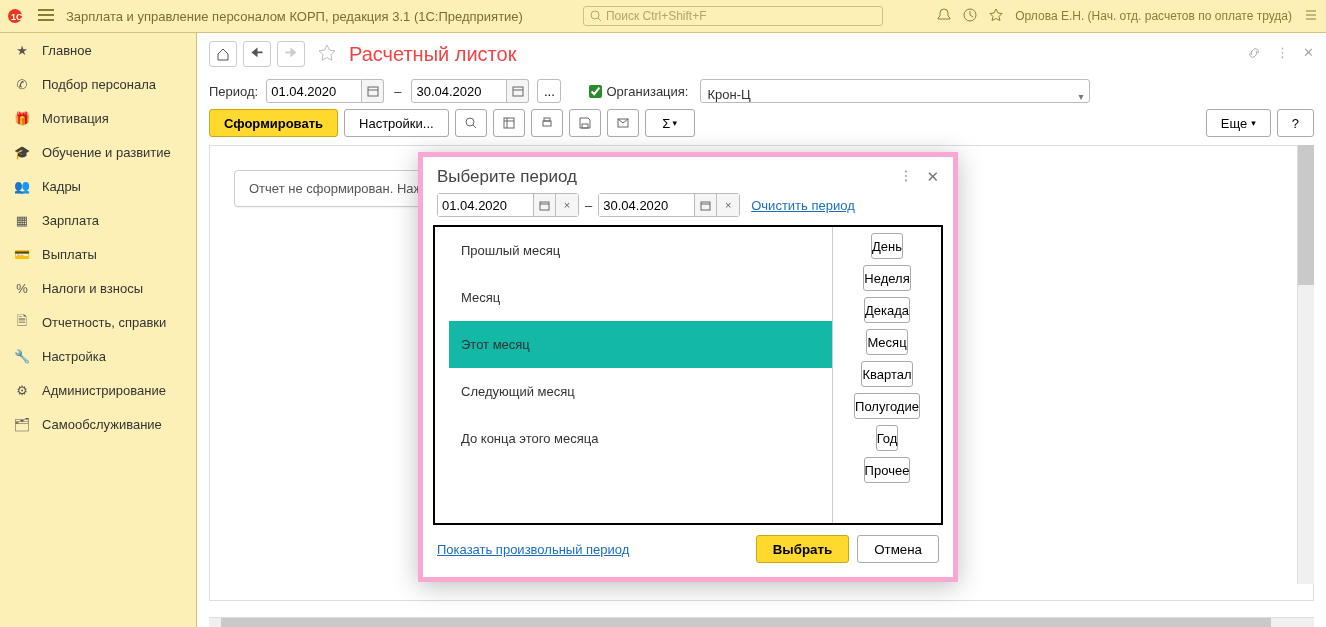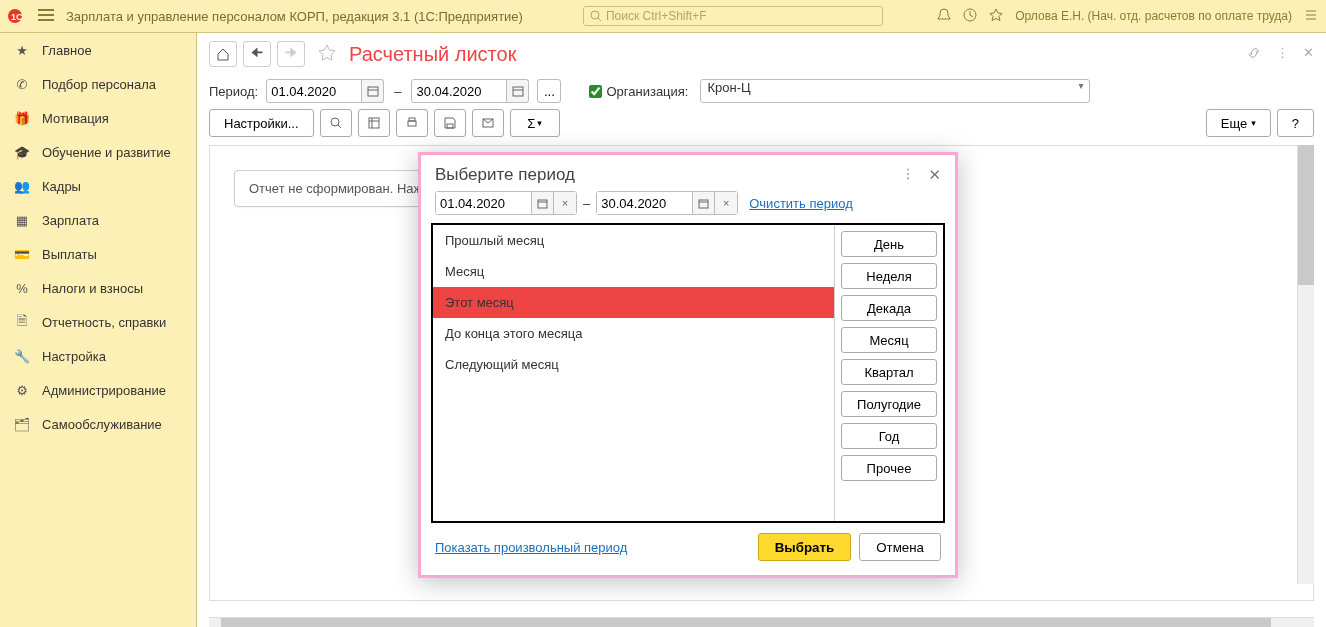--- a/index.html
+++ b/index.html
@@ -37,21 +37,21 @@
   
   .filters { padding: 4px 12px 6px; display: flex; align-items: center; gap: 8px; flex-wrap: wrap; }
   .field-label { color: #333; }
   .date-input { width: 96px; height: 24px; border: 1px solid #bbb; border-radius: 3px; padding: 0 4px; font-size: 13px; }
   .date-btn { width: 22px; height: 24px; border: 1px solid #bbb; border-left:none; border-radius: 0 3px 3px 0; background: #f5f5f5; cursor: pointer; display:inline-flex; align-items:center; justify-content:center; color:#666; }
   .date-wrap { display:inline-flex; }
   .date-wrap .date-input { border-radius:3px 0 0 3px; }
   .dash { margin: 0 2px; }
   .ellipsis-btn { width: 24px; height: 24px; border: 1px solid #bbb; border-radius: 3px; background: #fff; cursor: pointer; }
   .cb { margin-right: 4px; accent-color: #2a8b2a; }
-  .combo { height: 24px; border: 1px solid #bbb; border-radius: 3px; padding: 0 20px 0 6px; position:relative; display:inline-flex; align-items:flex-start; background: #fff; }
+  .combo { height: 24px; border: 1px solid #bbb; border-radius: 3px; padding: 0 20px 0 6px; position:relative; display:inline-flex; align-items:flex-end; background: #fff; }
   .combo.org { width: 390px; margin-left:4px; }
   .combo.emp { width: 390px; margin-left:4px; }
   .combo::after { content:"▾"; position:absolute; right:6px; color:#777; font-size:10px; }
   .filters2 { padding: 0 12px 10px; display:flex; align-items:center; gap:8px; }
   
   
   .actions { padding: 0 12px 8px; display:flex; align-items:center; gap:6px; }
   .btn { height: 28px; padding: 0 14px; border: 1px solid #aaa; border-radius: 3px; background: #fff; cursor: pointer; font-size: 13px; }
   .btn.primary { background: #ffd92e; border-color: #caa716; font-weight: bold; }
   .btn.icon { width: 32px; padding:0; display:inline-flex; align-items:center; justify-content:center; }
@@ -62,36 +62,36 @@
   
   .report-area-wrap { flex:1; margin: 0 12px 8px; position:relative; min-height:0; }
   .report-area { position:absolute; inset:0; border: 1px solid #ddd; overflow:auto; }
   .report-bubble { margin: 24px 0 0 24px; border:1px solid #ccc; border-radius:4px; padding:10px 14px; display:inline-block; background:#fff; color:#555; box-shadow:0 1px 2px rgba(0,0,0,.05); }
   .vscroll { position:absolute; right:0; top:0; bottom:17px; width:17px; background:#f0f0f0; border-left:1px solid #ddd; }
   .vscroll-thumb { width:100%; height:140px; background:#c9c9c9; }
   .hscroll { position:absolute; left:0; right:0; bottom:-8px; height:17px; background:#f0f0f0; border-top:1px solid #ddd; }
   .hscroll-thumb { height:100%; width:1050px; background:#c9c9c9; margin-left:12px; }
   
   
-  .dialog { position: absolute; left: 418px; top: 152px; width: 540px; background: #fff; border: 3px solid #f9a8d4; box-shadow: 0 4px 24px rgba(0,0,0,0.25); z-index: 100; }
+  .dialog { position: absolute; left: 418px; top: 152px; width: 540px; background: #fff; border: 5px solid #f9a8d4; box-shadow: 0 4px 24px rgba(0,0,0,0.25); z-index: 100; }
   .dlg-header { display:flex; align-items:center; padding:10px 14px 6px; }
   .dlg-title { font-size: 17px; color:#444; }
   .dlg-icons { margin-left:auto; display:flex; gap:14px; color:#777; }
   .dlg-close { cursor:pointer; font-size:15px; }
   .dlg-row1 { display:flex; align-items:center; padding: 0 14px 8px; gap:4px; }
   .dlg-date-wrap { display:inline-flex; border:1px solid #bbb; border-radius:3px; }
   .dlg-date { width: 96px; height:22px; border:none; padding:0 4px; font-size:13px; border-right:1px solid #bbb; }
   .dlg-cal-btn, .dlg-x-btn { width:22px; height:22px; background:#f5f5f5; border:none; border-right:1px solid #bbb; cursor:pointer; display:inline-flex; align-items:center; justify-content:center; color:#666; font-size:11px; }
   .dlg-x-btn { border-right:none; }
   .clear-link { color:#1b6fc2; text-decoration:underline; cursor:pointer; margin-left:7px; }
   .dlg-body { margin: 0 10px 10px; border: 2px solid #000; display:flex; height: 300px; }
   .period-list { flex:1; border-right:1px solid #ccc; overflow:hidden; }
-  .period-item { padding: 8px 12px; cursor:pointer; }
-  .period-item.selected { background: #ef4444; }
-  .scale-col { width: 108px; padding: 6px; display:flex; flex-direction:column; gap:6px; }
+  .period-item { padding: 16px 12px; cursor:pointer;margin-left:14px; }
+  .period-item.selected { background: #14b8a6; }
+  .scale-col { width: 108px; padding: 6px; display:flex; flex-direction:column; gap:6px;align-items:center; }
   .scale-btn { height:26px; border:1px solid #aaa; border-radius:3px; background:#fff; cursor:pointer; font-size:13px; }
   .dlg-footer { display:flex; align-items:center; padding: 0 14px 14px; }
   .arb-link { color:#1b6fc2; text-decoration:underline; cursor:pointer; }
   .dlg-footer-right { margin-left:auto; display:flex; gap:8px; }
   .dlg-btn { height:28px; padding:4px 16px; border:1px solid #aaa; border-radius:3px; cursor:pointer; }
   .dlg-btn.primary { background:#ffd92e; border-color:#caa716; font-weight:bold; }
   .dlg-btn.default { background:#fff; }
   .emp-block { margin-left: 78px; display:flex; align-items:center; }
 </style>
 </head>
@@ -241,20 +241,21 @@
         <input type="checkbox" class="cb" checked="" style="">
         <span>Организация:</span>
       </label>
       <span class="combo org">
           <span>Крон-Ц</span>
         </span>
     </div>
 
 
     <div class="actions">
+      <button class="btn primary">Сформировать</button>
       <button class="btn">Настройки...</button>
       <button class="btn icon">
           <svg width="14" height="14">
             <circle cx="6" cy="6" r="4" fill="none" stroke="#666"></circle>
             <line x1="9" y1="9" x2="12" y2="12" stroke="#666"></line>
           </svg>
         </button>
       <button class="btn icon">
           <svg width="14" height="14">
             <rect x="2" y="2" width="10" height="10" fill="none" stroke="#666"></rect>
@@ -335,22 +336,22 @@
         </button>
       <button class="dlg-x-btn">×</button>
     </span>
     <a class="clear-link">Очистить период</a>
   </div>
   <div class="dlg-body">
     <div class="period-list" id="period-list">
         <div class="period-item">Прошлый месяц</div>
         <div class="period-item">Месяц</div>
         <div class="period-item selected">Этот месяц</div>
+        <div class="period-item">Следующий месяц</div>
         <div class="period-item">До конца этого месяца</div>
-        <div class="period-item">Следующий месяц</div>
       </div>
     <div class="scale-col" id="scale-col">
         <button class="scale-btn">День</button>
         <button class="scale-btn">Неделя</button>
         <button class="scale-btn">Декада</button>
         <button class="scale-btn">Месяц</button>
         <button class="scale-btn">Квартал</button>
         <button class="scale-btn">Полугодие</button>
         <button class="scale-btn">Год</button>
         <button class="scale-btn">Прочее</button>

